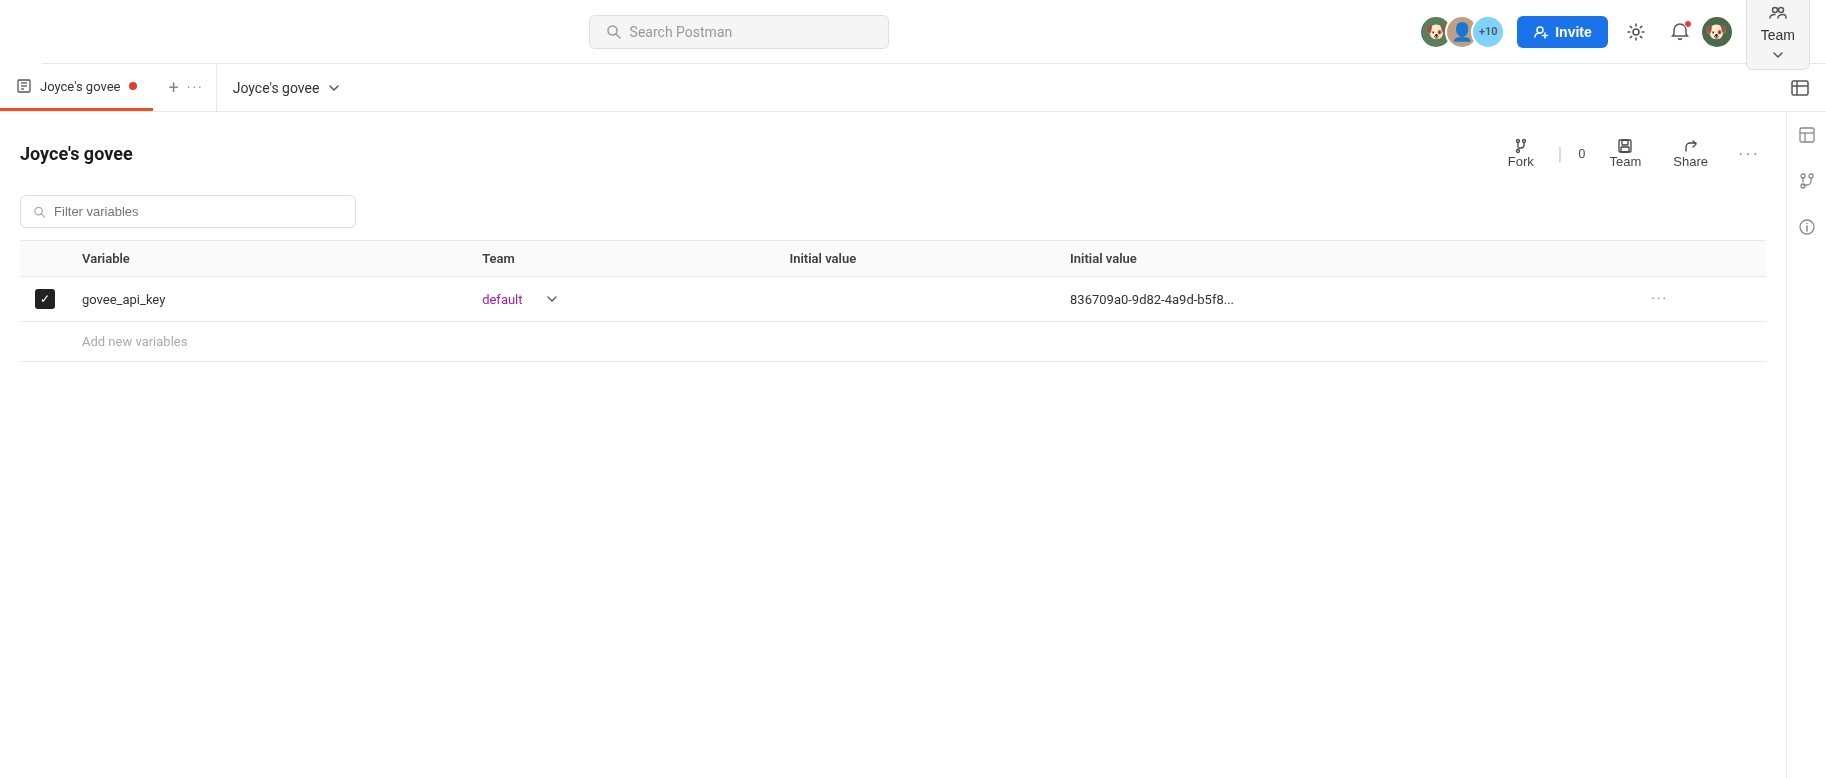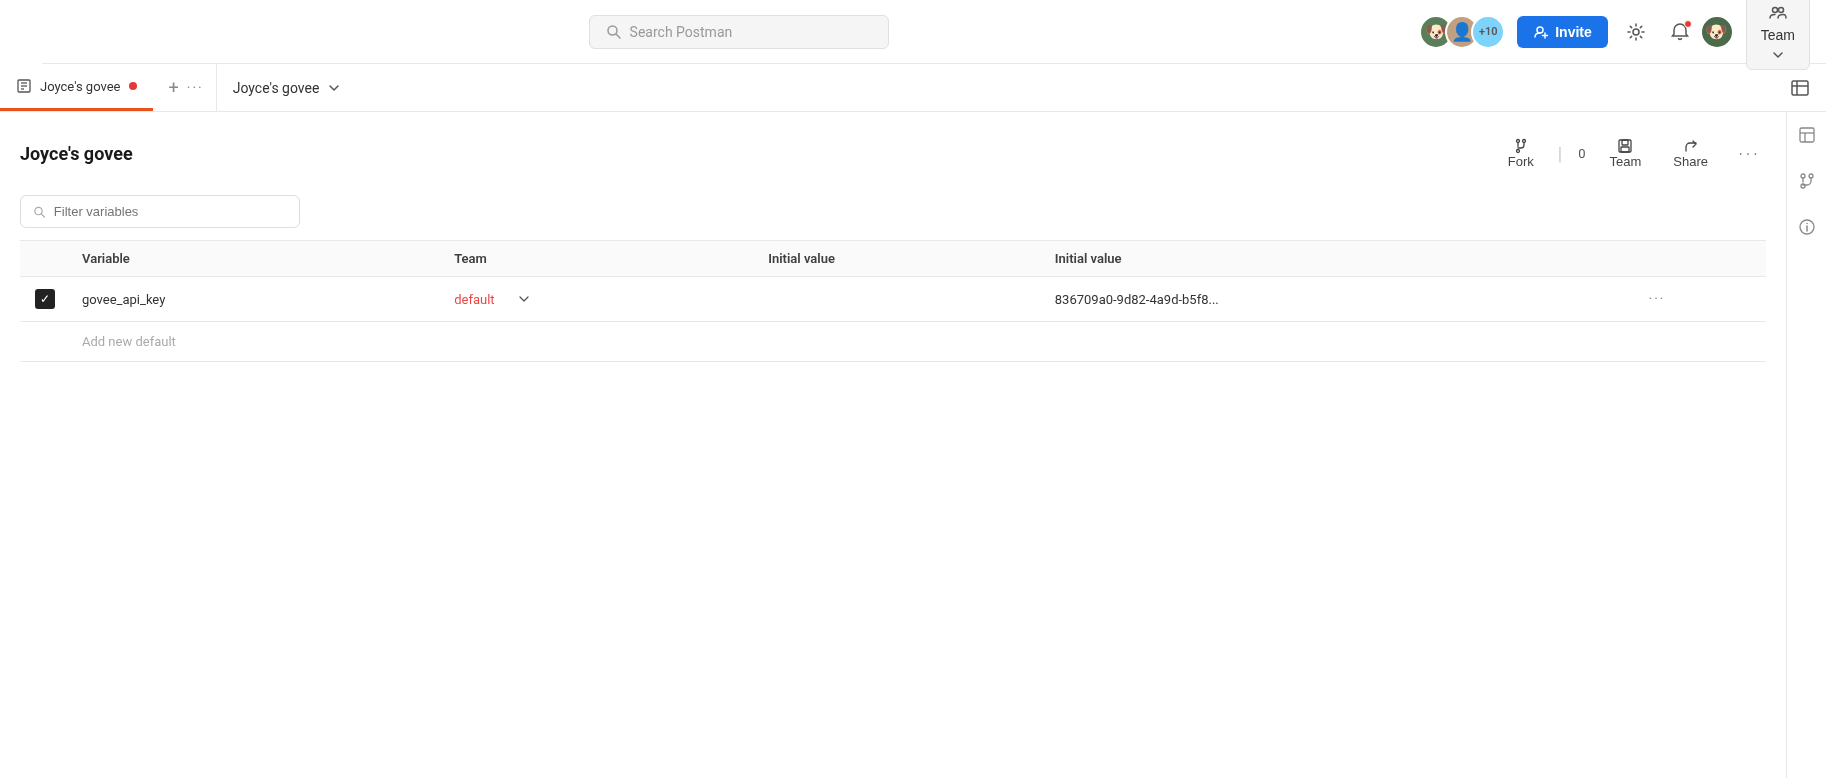--- a/index.html
+++ b/index.html
@@ -289,21 +289,21 @@
       margin-bottom: 12px;
     }
 
     .filter-input {
       display: flex;
       align-items: center;
       gap: 8px;
       border: 1px solid #ddd;
       border-radius: 6px;
       padding: 8px 12px;
-      width: 280px;
+      width: 336px;
       background: #fff;
       cursor: text;
     }
 
     .filter-input input {
       border: none;
       outline: none;
       font-size: 13px;
       color: #999;
       background: transparent;
@@ -352,21 +352,21 @@
     }
 
     .type-select {
       display: flex;
       align-items: center;
       gap: 23px;
       border: none;
       background: none;
       cursor: pointer;
       font-size: 13px;
-      color: #ef4444;
+      color: #a21caf;
     }
 
     .new-variable-placeholder {
       color: #aaa;
       font-style: normal;
     }
 
     .three-dots {
       color: #888;
       letter-spacing: 2px;
@@ -558,21 +558,21 @@
             <td></td>
             <td>836709a0-9d82-4a9d-b5f8...</td>
             <td>
               <span class="three-dots" style="letter-spacing:2px;">···</span>
             </td>
           </tr>
 
           <tr>
             <td class="checkbox-cell"></td>
             <td>
-              <span class="new-variable-placeholder">Add new default</span>
+              <span class="new-variable-placeholder">Add new variables</span>
             </td>
             <td></td>
             <td></td>
             <td></td>
             <td></td>
           </tr>
         </tbody>
       </table>
 
     </div>

